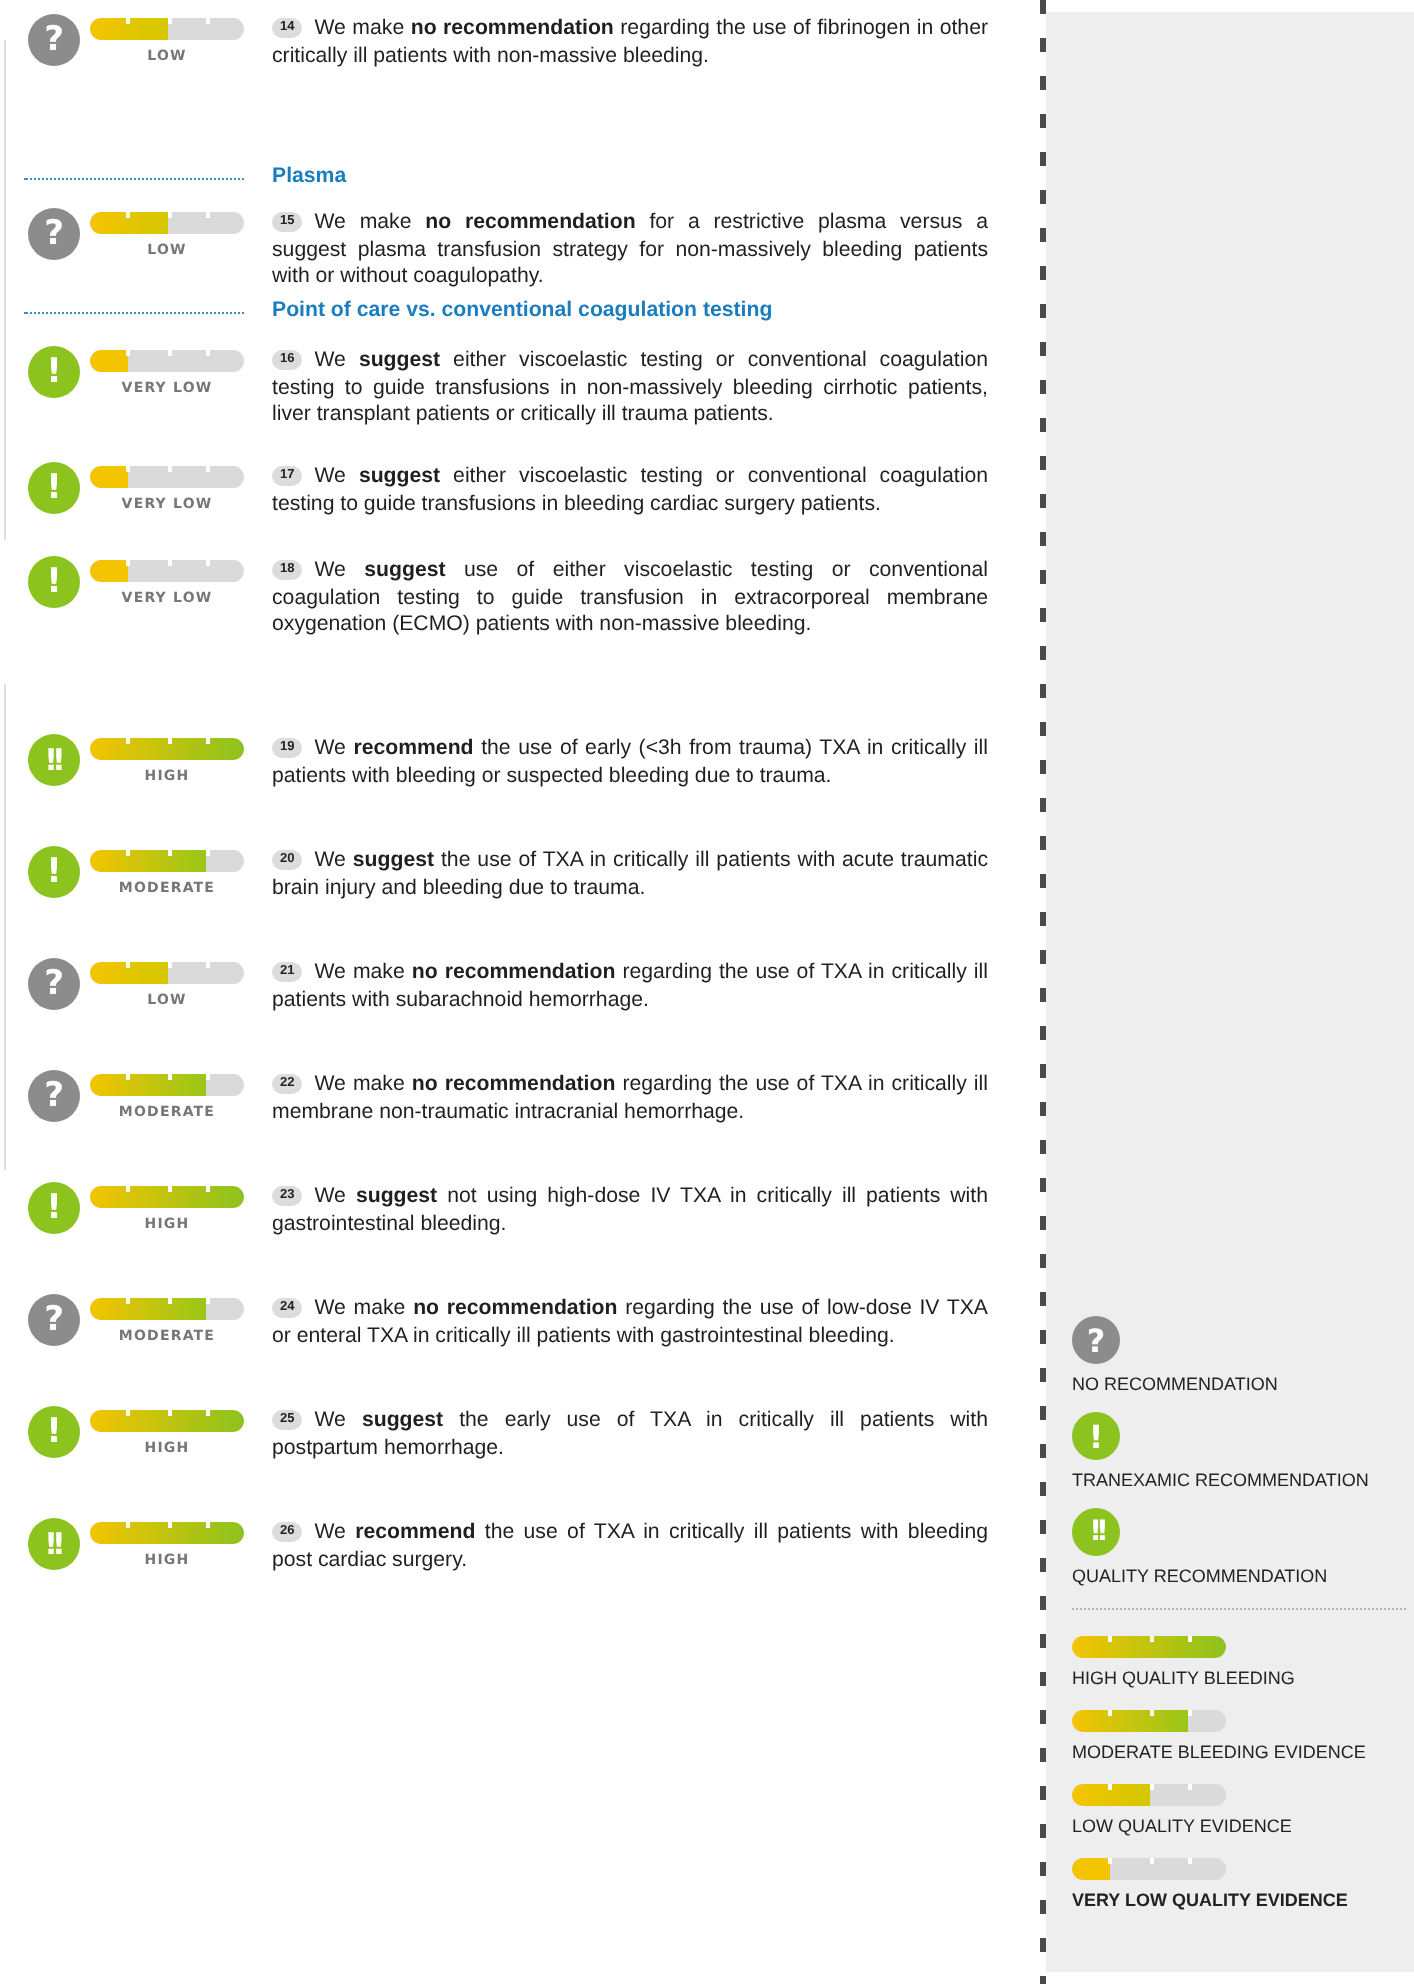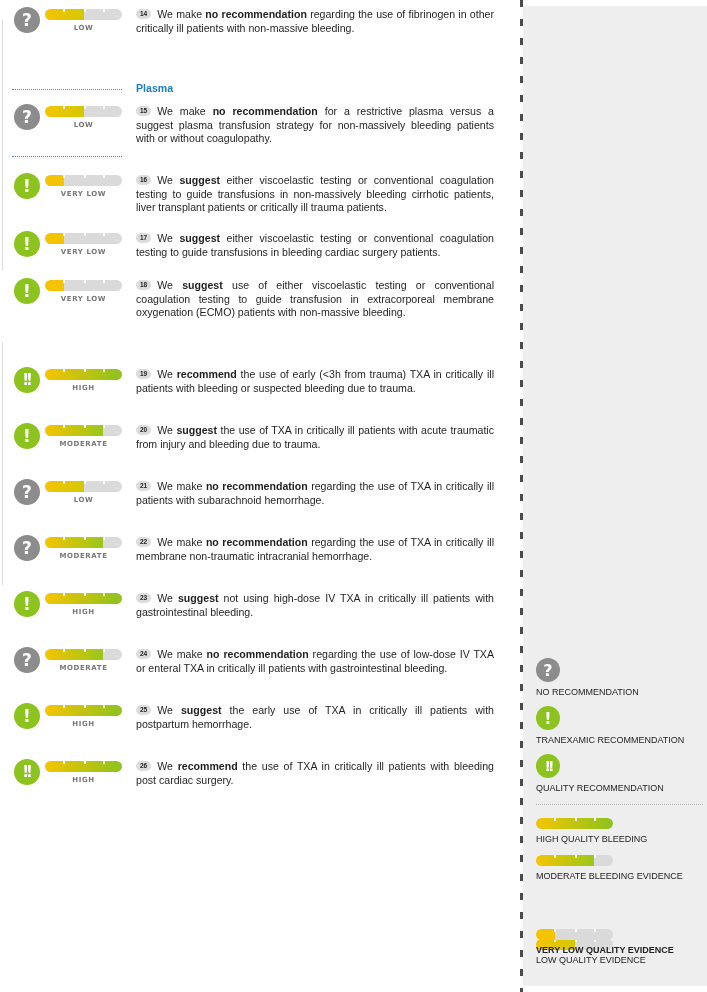--- a/index.html
+++ b/index.html
@@ -55,20 +55,21 @@
 <body>
 
 <div class="main">
   <div class="left-rule" style="top:20px;height:250px"></div>
   <div class="left-rule" style="top:342px;height:243px"></div>
 
   <div class="subhead-rule" style="top:89px"></div>
   <div class="subhead" style="top:82px">Plasma</div>
 
   <div class="subhead-rule" style="top:156px"></div>
+  <div class="subhead" style="top:149px">Point of care vs. conventional coagulation testing</div>
 
 
   <div id="recs">
       <div class="rec" style="top: 7px;">
     <div class="icon none">?</div>
     <div class="bar">
       <div class="fill" style="width:50%;background:linear-gradient(to right, #f5c400, #d4c800);"></div>
           <span class="notch" style="left:24%"></span>
           <span class="notch" style="left:50%"></span>
           <span class="notch" style="left:75%"></span>
@@ -133,21 +134,21 @@
       </div>
       <div class="rec" style="top: 423px;">
     <div class="icon cond">!</div>
     <div class="bar">
       <div class="fill" style="width:75%;background:linear-gradient(to right, #f5c400, #9ac61a);"></div>
           <span class="notch" style="left:24%"></span>
           <span class="notch" style="left:50%"></span>
           <span class="notch" style="left:75%"></span>
     </div>
     <div class="grade">MODERATE</div>
-    <div class="text" style="top:1px"><span class="num">20</span><span>We </span><b>suggest</b><span> the use of TXA in critically ill patients with acute traumatic from injury and bleeding due to trauma.</span></div>
+    <div class="text" style="top:1px"><span class="num">20</span><span>We </span><b>suggest</b><span> the use of TXA in critically ill patients with acute traumatic brain injury and bleeding due to trauma.</span></div>
       </div>
       <div class="rec" style="top: 479px;">
     <div class="icon none">?</div>
     <div class="bar">
       <div class="fill" style="width:50%;background:linear-gradient(to right, #f5c400, #d4c800);"></div>
           <span class="notch" style="left:24%"></span>
           <span class="notch" style="left:50%"></span>
           <span class="notch" style="left:75%"></span>
     </div>
     <div class="grade">LOW</div>
@@ -239,21 +240,21 @@
       </div>
       <div class="legend-item" style="top: 849px;">
         <div class="lbar">
           <div class="fill" style="width:75%;background:linear-gradient(to right, #f5c400, #9ac61a);"></div>
           <span class="notch" style="left:24%"></span>
           <span class="notch" style="left:50%"></span>
           <span class="notch" style="left:75%"></span>
         </div>
     <div class="legend-label">MODERATE BLEEDING EVIDENCE</div>
       </div>
-      <div class="legend-item" style="top: 933px;">
+      <div class="legend-item" style="top: 886px;">
         <div class="lbar">
           <div class="fill" style="width:50%;background:linear-gradient(to right, #f5c400, #d4c800);"></div>
           <span class="notch" style="left:24%"></span>
           <span class="notch" style="left:50%"></span>
           <span class="notch" style="left:75%"></span>
         </div>
     <div class="legend-label">LOW QUALITY EVIDENCE</div>
       </div>
       <div class="legend-item" style="top: 923px; font-weight: bold;">
         <div class="lbar">

